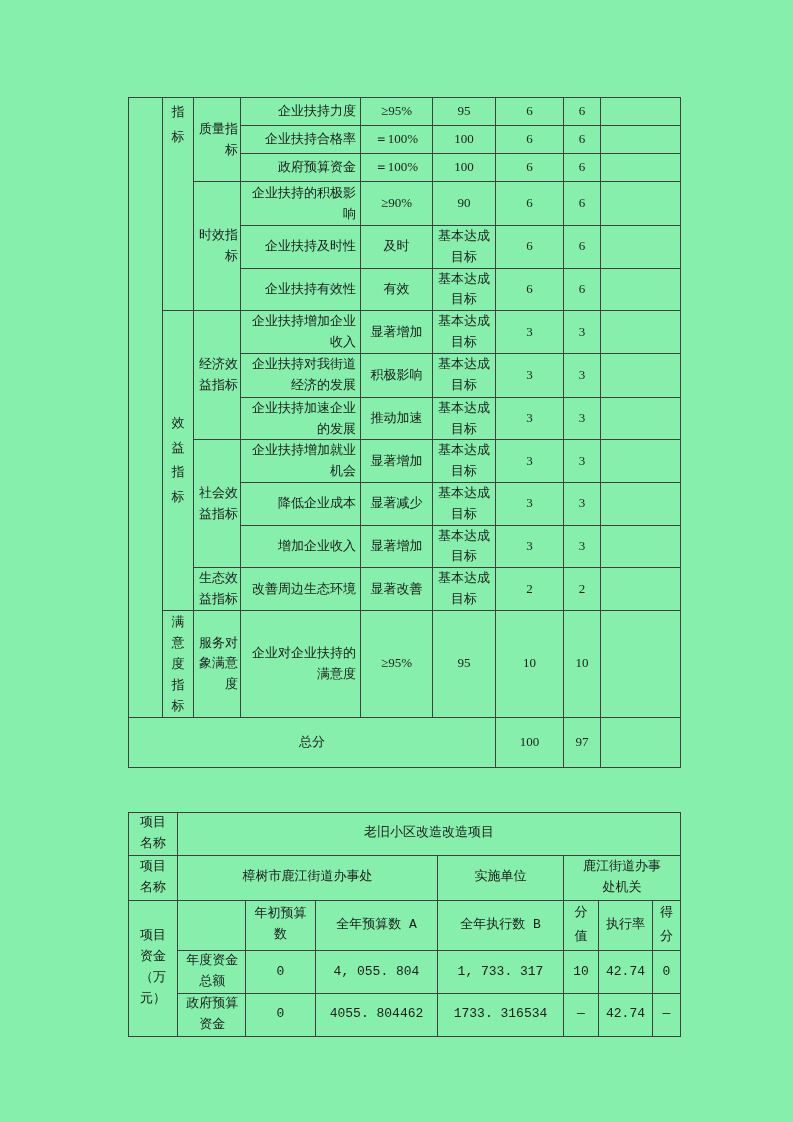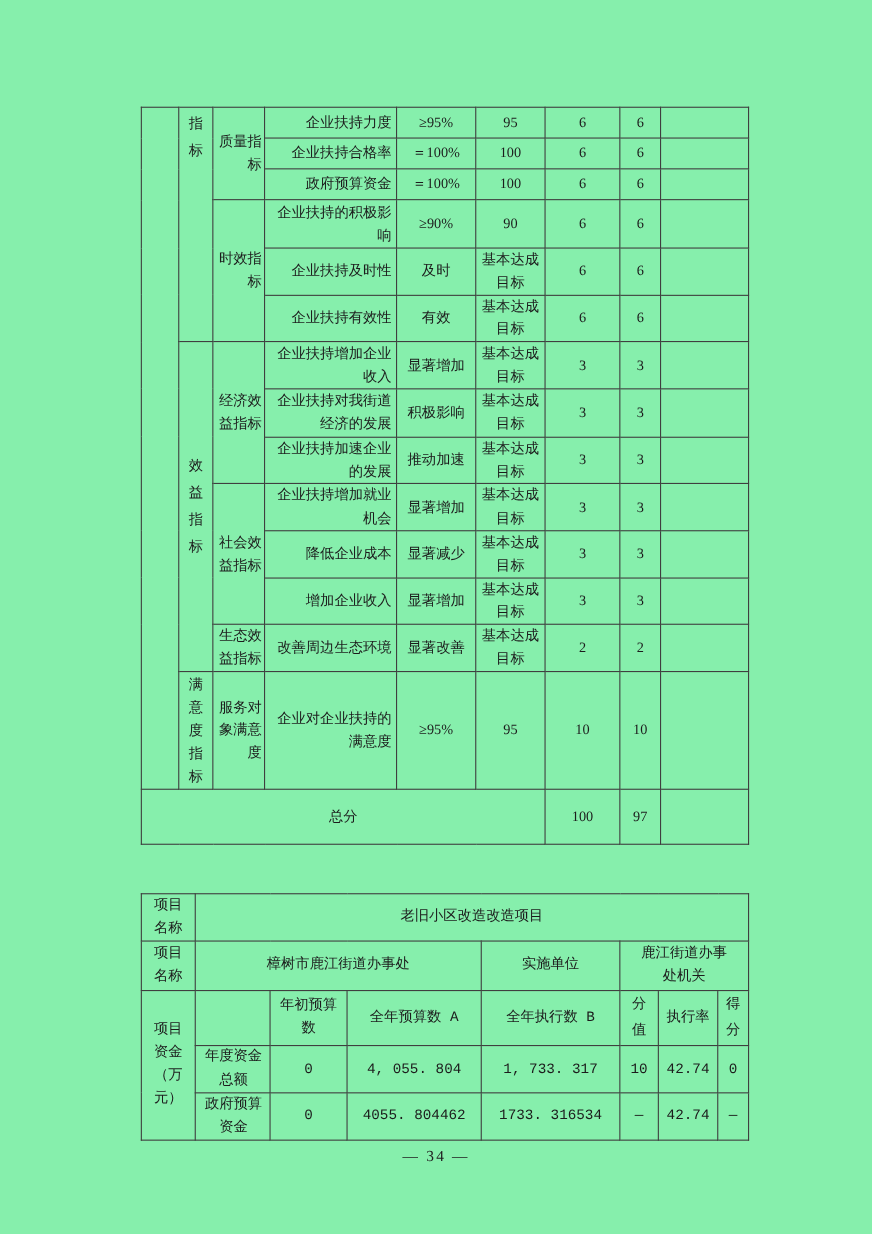--- a/index.html
+++ b/index.html
@@ -247,15 +247,14 @@
         <td>0</td>
         <td>4055. 804462</td>
         <td>1733. 316534</td>
         <td style="padding:0">—</td>
         <td style="padding:0 2px">42.74</td>
         <td style="padding:0">—</td>
       </tr>
     </tbody>
   </table>
 
-  <div class="pagenum">— 34 —</div>
 
 </div>
 
 </body></html>

